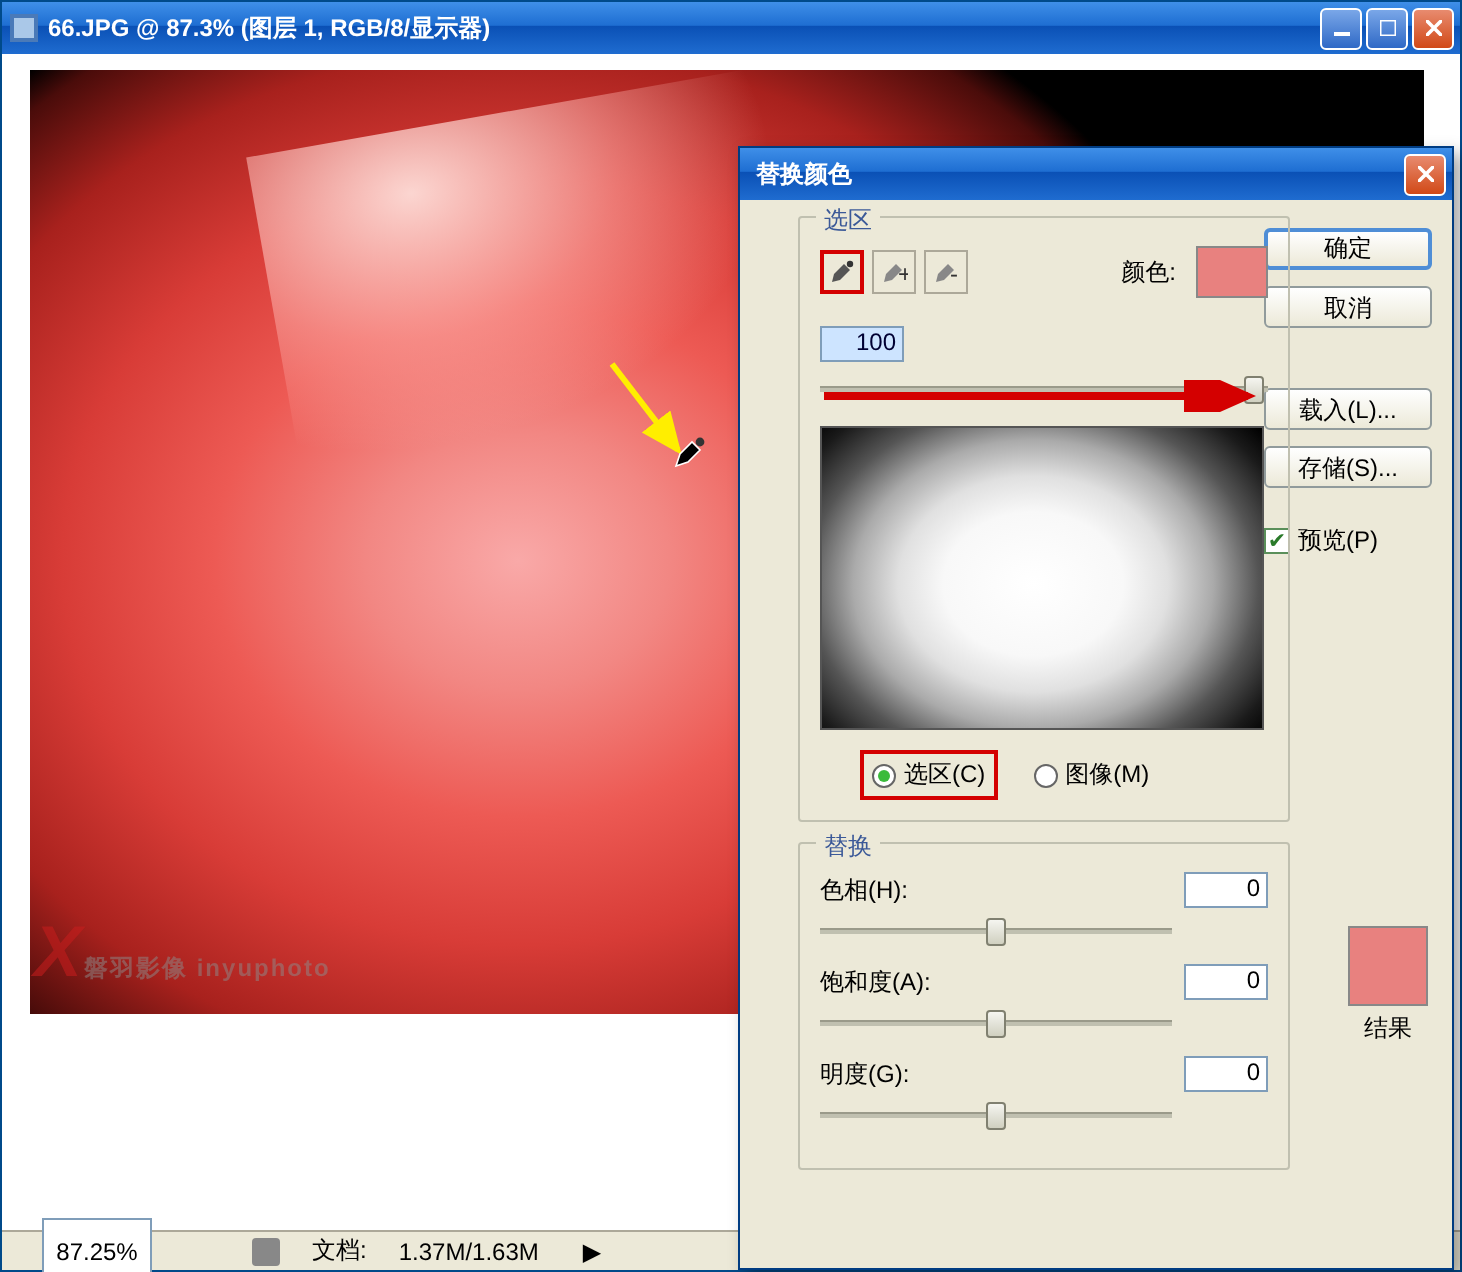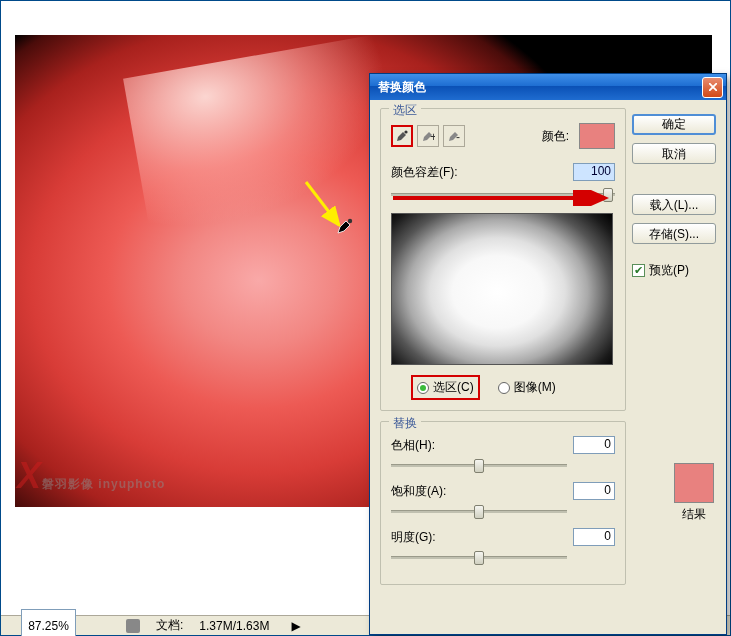--- a/index.html
+++ b/index.html
@@ -41,21 +41,21 @@
 
 
 .dialog { position: absolute; left: 369px; top: 73px; width: 358px; height: 562px; background: #ece9d8; border: 1px solid #003c82; box-shadow: 4px 4px 8px rgba(0,0,0,0.35); }
 .dialog-titlebar { height: 26px; background: linear-gradient(to bottom, #3f8fe8 0%, #1e6ed2 45%, #0a50b5 46%, #1f6cd0 100%); display: flex; align-items: center; padding: 12px 3px; color: #fff; }
 .dialog-title { flex: 1; font-weight: bold; padding-left: 5px; }
 .dialog-close { width: 21px; height: 21px; border: 1px solid #fff; border-radius: 3px; background: linear-gradient(#e88b6f, #d14917); display: flex; align-items: center; justify-content: center; color: #fff; font-weight: bold; font-family: Arial; }
 
 .dialog-body { padding: 8px 10px; position: relative; }
 
 
-.fieldset { border: 1px solid #c0c0b0; border-radius: 2px; margin-bottom: 10px; position: relative; }
+.fieldset { border: 1px solid #c0c0b0; border-radius: 2px; margin-bottom: 10px; position: relative; margin-left: 19px; }
 .fieldset-legend { position: absolute; top: -7px; left: 8px; background: #ece9d8; padding: 0 4px; color: #3b5998; }
 .sel-fieldset { padding: 14px 10px 10px 10px; width: 246px; }
 .repl-fieldset { padding: 14px 10px 10px 10px; width: 246px; }
 
 
 .btn-col { position: absolute; right: 10px; top: 14px; width: 84px; display: flex; flex-direction: column; gap: 8px; }
 .ps-btn { height: 21px; background: linear-gradient(#fff,#ece9d8); border: 1px solid #919b9c; border-radius: 3px; display: flex; align-items: flex-end; justify-content: center; }
 .ps-btn.default { border: 2px solid #4f8ed6; }
 
 
@@ -103,20 +103,46 @@
 .repl-track { position: absolute; left: 0; right: 48px; top: 6px; height: 3px; background: #c0c0b0; border-top: 1px solid #9a9a8a; }
 .repl-thumb { position: absolute; top: 1px; width: 10px; height: 14px; background: linear-gradient(#f5f5f0,#d0d0c0); border: 1px solid #808070; border-radius: 2px; }
 
 .result-swatch-wrap { position: absolute; right: 12px; bottom: 80px; text-align: center; }
 .result-swatch { width: 40px; height: 40px; border: 1px solid #888; margin-bottom: 3px; }
 </style>
 </head>
 <body>
 
 <div class="main-window">
+  <div class="titlebar">
+    <span class="titlebar-icon">
+      <svg width="14" height="14" viewBox="0 0 14 14">
+          <rect width="14" height="14" fill="#4a7ab8"></rect>
+          <rect x="2" y="2" width="10" height="10" fill="#aac8e8"></rect>
+        </svg>
+    </span>
+    <span class="titlebar-text">66.JPG @ 87.3% (图层 1, RGB/8/显示器)</span>
+    <div class="titlebar-buttons">
+      <div class="win-btn win-min">
+        <svg width="8" height="8">
+            <rect x="0" y="6" width="8" height="2" fill="#fff"></rect>
+          </svg>
+      </div>
+      <div class="win-btn win-max">
+        <svg width="8" height="8">
+            <rect x="0" y="0" width="8" height="8" fill="none" stroke="#fff" stroke-width="1.5"></rect>
+          </svg>
+      </div>
+      <div class="win-btn win-close">
+        <svg width="8" height="8">
+            <path d="M0 0 L8 8 M8 0 L0 8" stroke="#fff" stroke-width="1.8"></path>
+          </svg>
+      </div>
+    </div>
+  </div>
 
   <div class="canvas-area">
     <div class="image-frame">
       <div class="rose-image">
         <div class="rose-bg"></div>
         <div class="rose-highlight"></div>
       </div>
       <div class="watermark"><span class="x">X</span><span>磐羽影像 inyuphoto</span></div>
     </div>
 
@@ -202,21 +228,20 @@
           <svg width="14" height="14" viewBox="0 0 14 14">
               <path d="M2 12 L3 8 L8 3 L11 6 L6 11 L2 12 Z" fill="#888"></path>
               <text x="9" y="12" font-size="8" fill="#333">-</text>
             </svg>
         </div>
         <span class="color-label">颜色:</span>
         <span class="color-swatch" style="background:#e8817f;"></span>
       </div>
 
       <div class="fuzz-row">
-        <span class="fuzz-label">颜色容差(F):</span>
         <span class="num-input hl">100</span>
       </div>
       <div class="slider-wrap">
         <div class="slider-track"></div>
         <div class="slider-thumb" style="left: calc(100% - 12px);"></div>
 
         <svg class="red-arrow-box" style="left:0; top:3px;" width="224" height="16">
           <defs>
               <marker id="rah" markerWidth="10" markerHeight="8" refX="8" refY="4" orient="auto">
                 <path d="M0,0 L9,4 L0,8 Z" fill="#d40000"></path>

